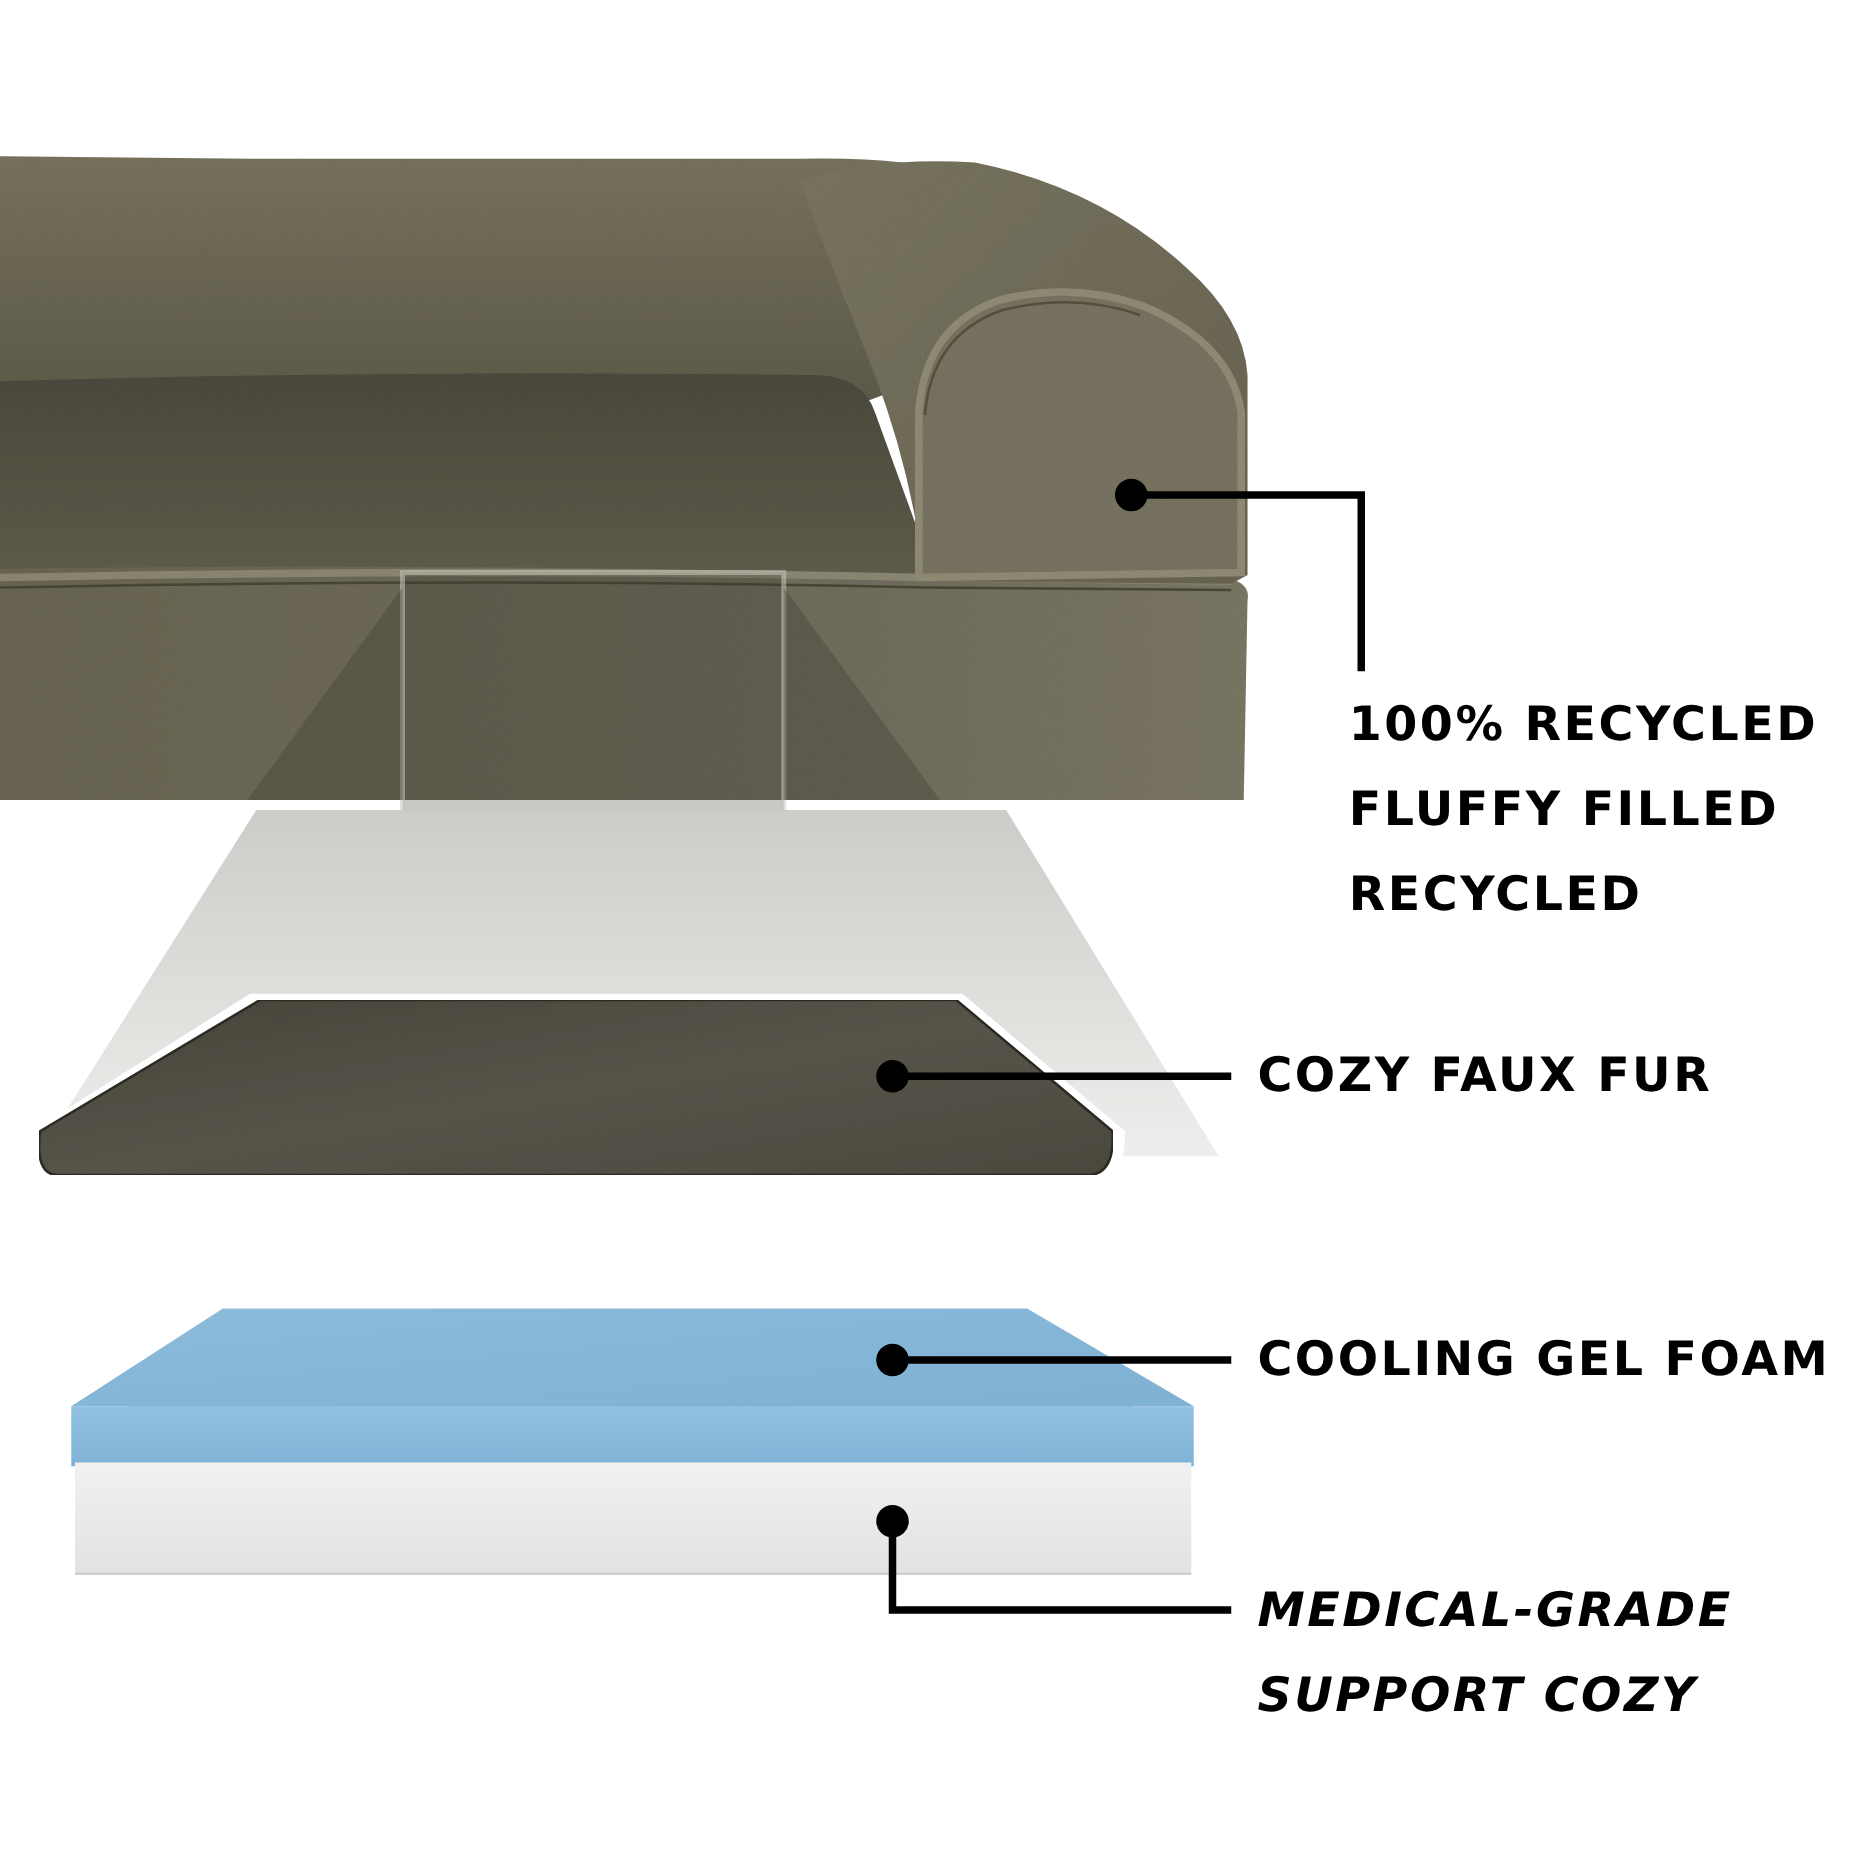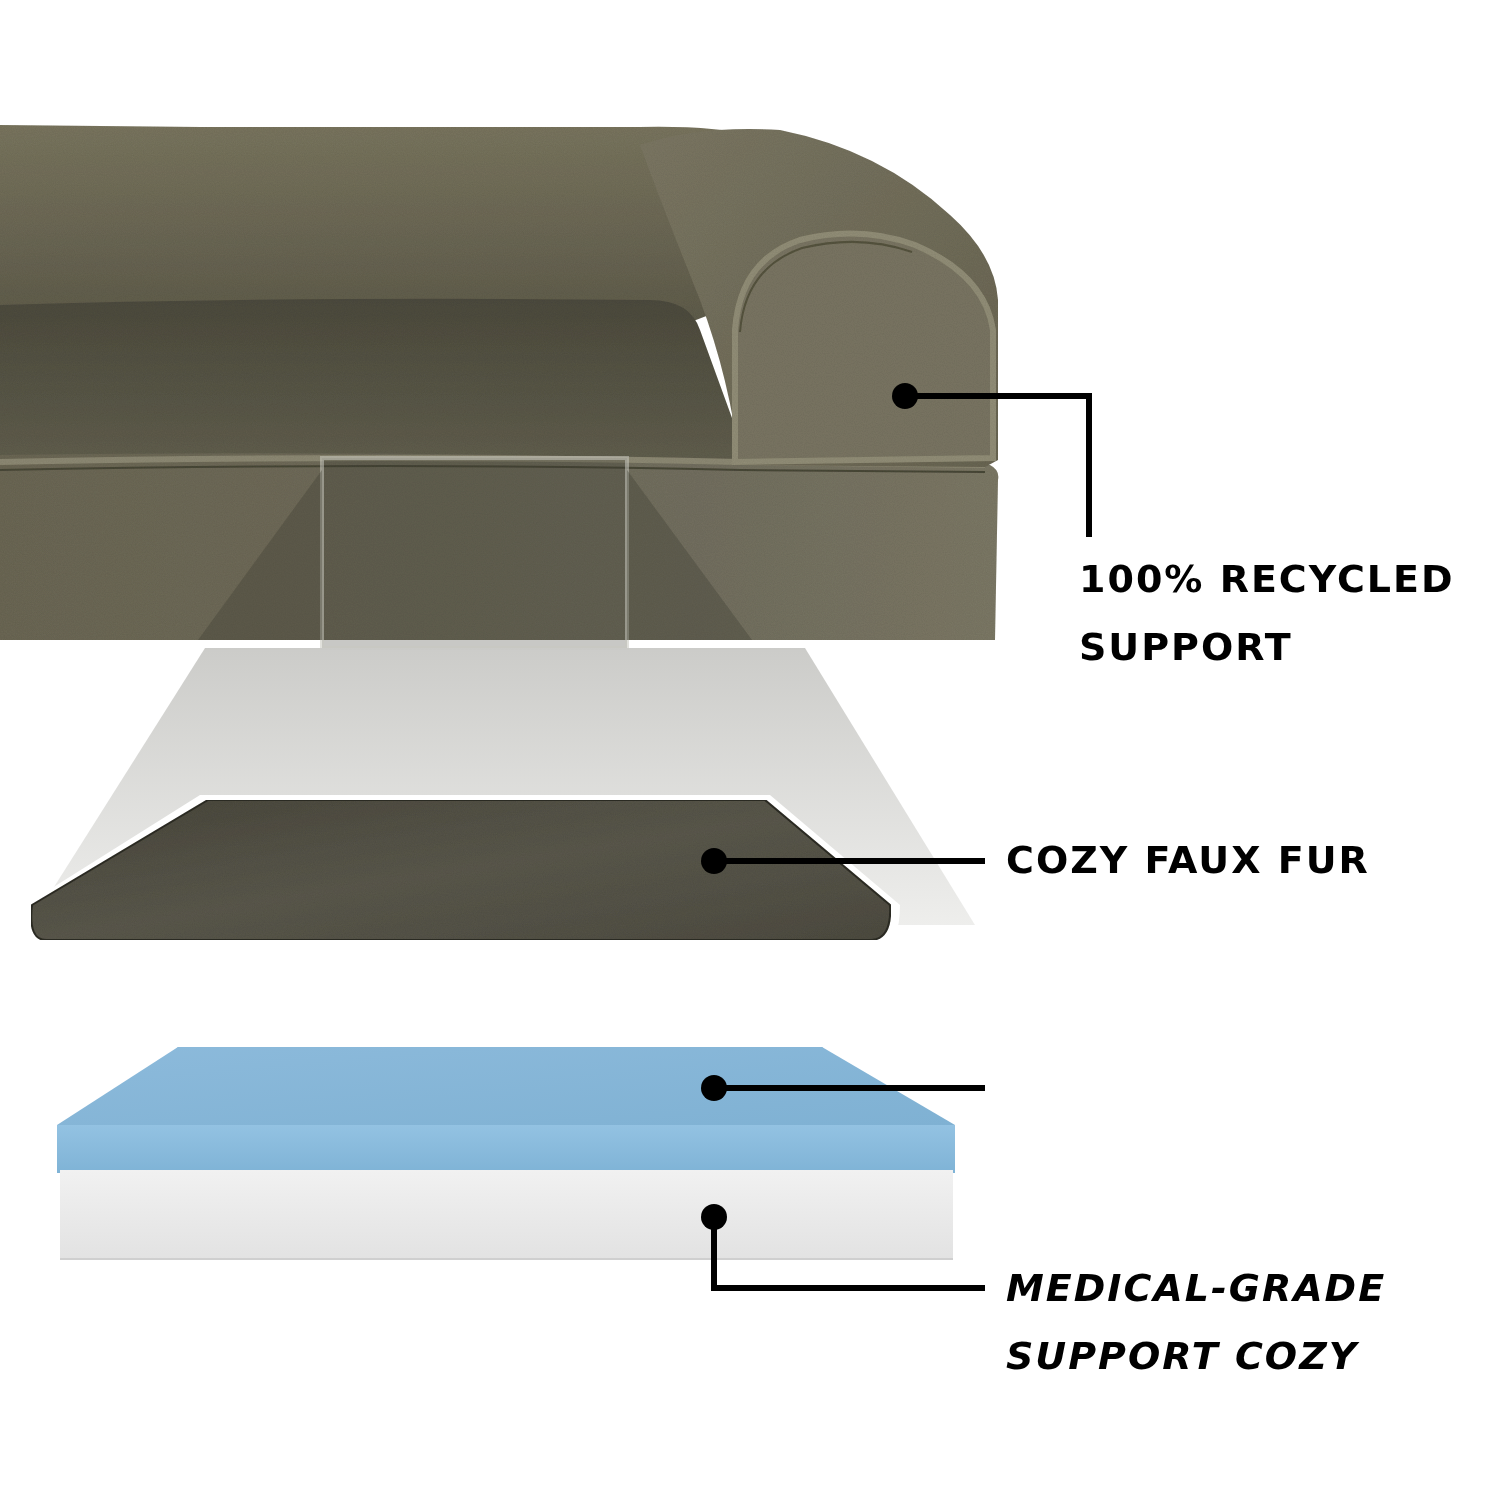--- a/index.html
+++ b/index.html
@@ -125,26 +125,30 @@
     <g fill="#000">
       <circle cx="905" cy="396" r="13"></circle>
       <circle cx="714" cy="861" r="13"></circle>
       <circle cx="714" cy="1088" r="13"></circle>
       <circle cx="714" cy="1217" r="13"></circle>
     </g>
   </svg>
 
   <div class="label" style="left:1079px; top:545px;">
     <span class="line">100% RECYCLED</span>
-    <span class="line">SUPPORT</span>
+    <span class="line">FLUFFY FILLED</span>
+    <span class="line">RECYCLED</span>
   </div>
 
   <div class="label" style="left:1006px; top:826px;text-align:right;">
     <span class="line">COZY FAUX FUR</span>
   </div>
 
+  <div class="label" style="left:1006px; top:1053px;">
+    <span class="line">COOLING GEL FOAM</span>
+  </div>
 
   <div class="label" style="left:1006px; top:1254px;font-style:italic;">
     <span class="line">MEDICAL-GRADE</span>
     <span class="line">SUPPORT COZY</span>
   </div>
 
 </div>
 
 </body></html>

